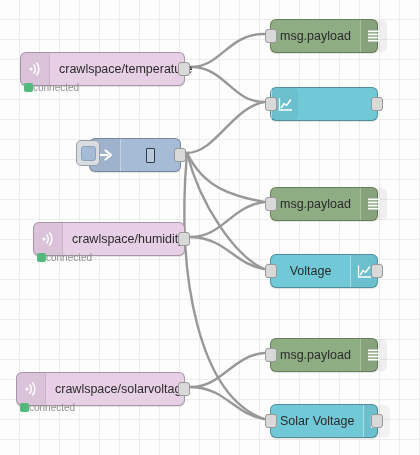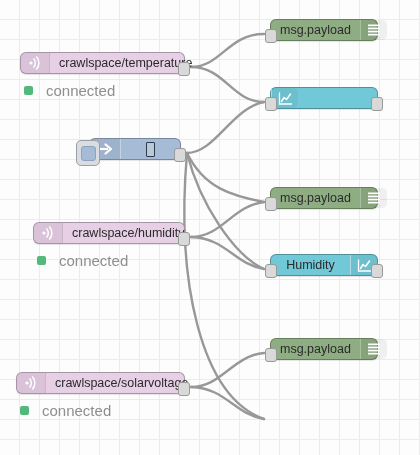--- a/index.html
+++ b/index.html
@@ -16,21 +16,21 @@
       linear-gradient(to bottom,#ececec 1px,transparent 1px);
     background-size:20px 20px;
     background-position:-1px -1px;
   }
   #wires{position:absolute;left:0;top:0;width:420px;height:455px;pointer-events:none;}
   .wire{fill:none;stroke:#989898;stroke-width:2.4;stroke-linecap:round;}
 
   .node{
     position:absolute;
     box-sizing:border-box;
-    height:22px;
+    height:34px;
     border-radius:6px;
     border:1px solid rgba(0,0,0,.28);
     display:flex;align-items:stretch;
     box-shadow:0 1px 1px rgba(0,0,0,.10);
     justify-content:space-between;
   }
   .node .lbl{
     flex:1;display:flex;align-items:center;
     font-size:12.5px;color:#2b2b2b;
     white-space:nowrap;
@@ -99,22 +99,22 @@
   .port{
     position:absolute;width:10px;height:12px;
     background:#d9d9d9;border:1px solid #999;
     border-radius:3px;top:9px;
   }
   .port.out{right:-6px;}
   .port.in{left:-6px;}
 
   
   .status{
-    position:absolute;display:flex;align-items:center;gap:13px;
-    font-size:15px;color:#8e8e8e;
+    position:absolute;display:flex;align-items:center;gap:0;
+    font-size:10px;color:#8e8e8e;
   }
   .status .dot{
     width:9px;height:9px;border-radius:2px;background:#53b87b;
     display:block;
   }
 </style>
 </head>
 <body>
 
 <div id="canvas">
@@ -232,21 +232,21 @@
         <rect x="1" y="1.5" width="12" height="1.7" fill="#fff"></rect>
         <rect x="1" y="4.6" width="12" height="1.7" fill="#fff"></rect>
         <rect x="1" y="7.7" width="12" height="1.7" fill="#fff"></rect>
         <rect x="1" y="10.8" width="12" height="1.7" fill="#fff"></rect>
       </svg>
     </div>
   </div>
 
   <div class="node n-chart center" style="left:270px;top:254px;width:108px;">
     <div class="port in"></div>
-    <div class="lbl">Humidity</div>
+    <div class="lbl">Voltage</div>
     <div class="icon">
       <svg width="15" height="15" viewBox="0 0 15 15">
         <path d="M1.5 1.5 V13 H14" stroke="#fff" stroke-width="1.3" fill="none"></path>
         <path d="M3.5 10.5 L6 6.5 L8.5 8.5 L12.5 3" stroke="#fff" stroke-width="1.5" fill="none" stroke-linejoin="round" stroke-linecap="round"></path>
       </svg>
     </div>
     <div class="port out"></div>
   </div>
 
   <div class="node n-debug center" style="left:270px;top:338px;width:108px;">
@@ -255,14 +255,25 @@
     <div class="icon">
       <svg width="14" height="14" viewBox="0 0 14 14">
         <rect x="1" y="1.5" width="12" height="1.7" fill="#fff"></rect>
         <rect x="1" y="4.6" width="12" height="1.7" fill="#fff"></rect>
         <rect x="1" y="7.7" width="12" height="1.7" fill="#fff"></rect>
         <rect x="1" y="10.8" width="12" height="1.7" fill="#fff"></rect>
       </svg>
     </div>
   </div>
 
+  <div class="node n-chart center" style="left:270px;top:404px;width:108px;">
+    <div class="port in"></div>
+    <div class="lbl">Solar Voltage</div>
+    <div class="icon">
+      <svg width="15" height="15" viewBox="0 0 15 15">
+        <path d="M1.5 1.5 V13 H14" stroke="#fff" stroke-width="1.3" fill="none"></path>
+        <path d="M3.5 10.5 L6 6.5 L8.5 8.5 L12.5 3" stroke="#fff" stroke-width="1.5" fill="none" stroke-linejoin="round" stroke-linecap="round"></path>
+      </svg>
+    </div>
+    <div class="port out"></div>
+  </div>
 
 </div>
 
 </body></html>

